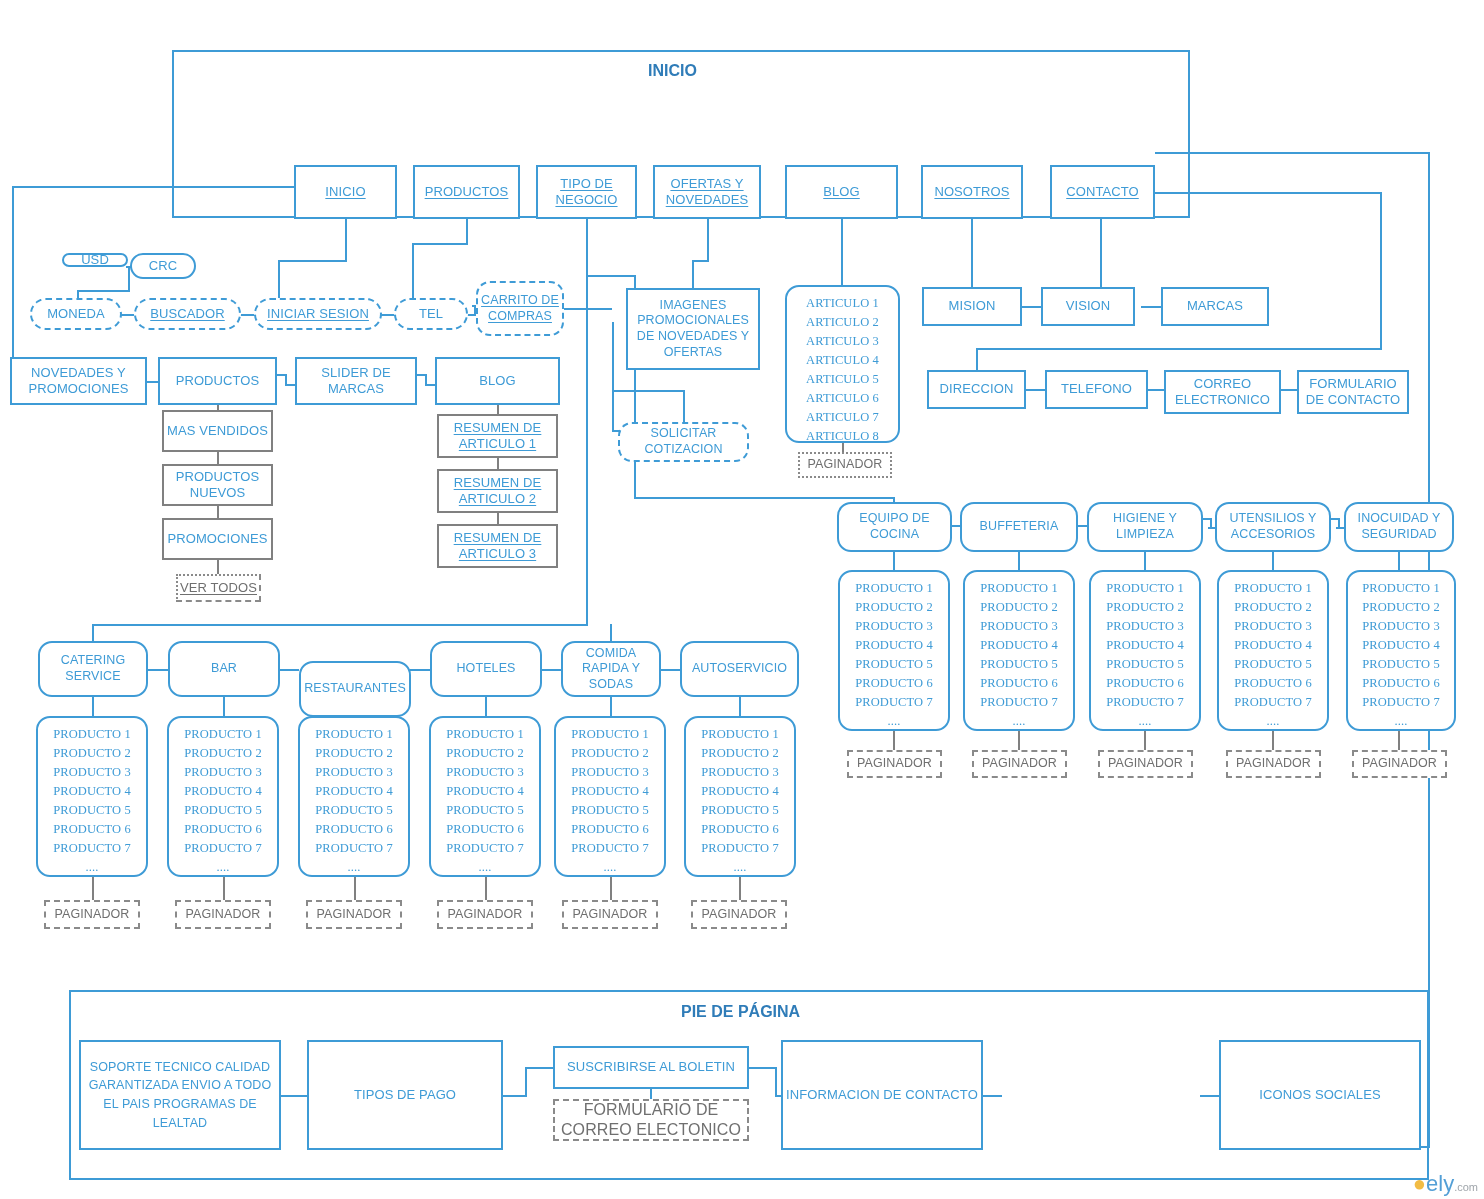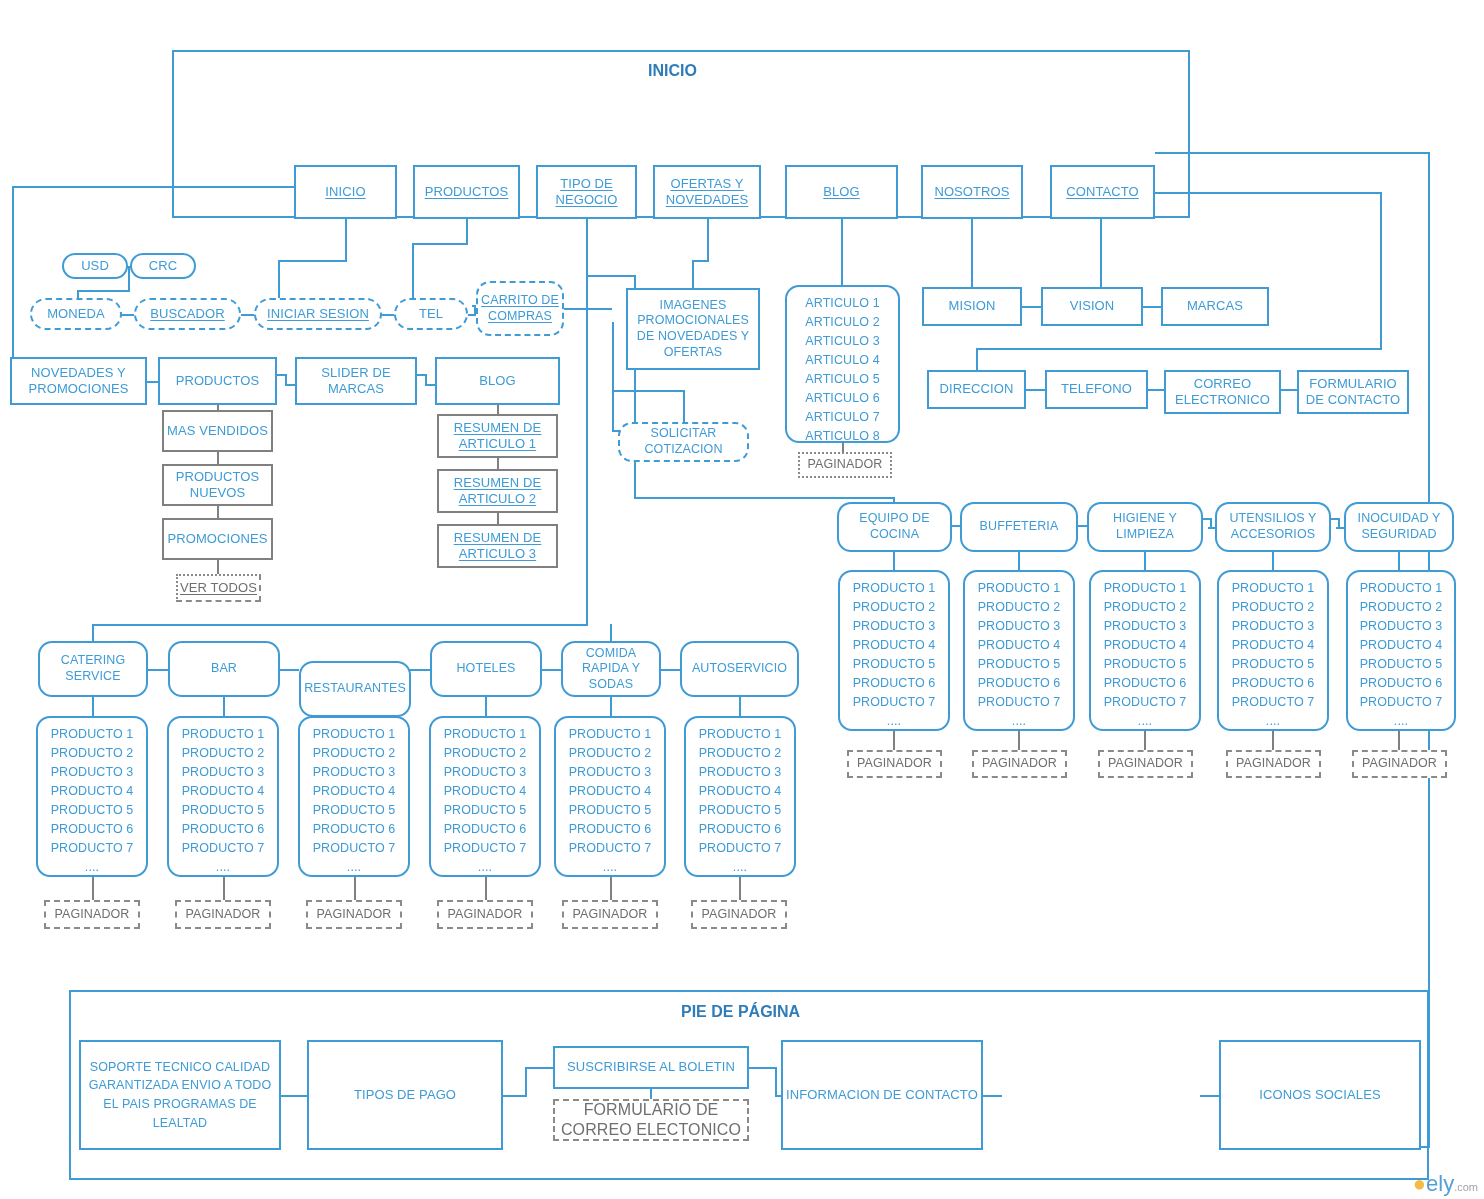--- a/index.html
+++ b/index.html
@@ -14,21 +14,21 @@
   .rnd{border:2px solid #3e9bd6;border-radius:14px;}
   .pill{border:2px solid #3e9bd6;border-radius:999px;}
   .dash-rnd{border:2px dashed #3e9bd6;border-radius:14px;}
   .dash-pill{border:2px dashed #3e9bd6;border-radius:999px;}
   .gray{border:2px solid #808080;}
   .gray-dot{border:2px dotted #8a8a8a;color:#6f6f6f;}
   .gray-dash{border:2px dashed #8a8a8a;color:#6f6f6f;}
   .mix-dash{border-top:2px dotted #8a8a8a;border-left:2px dotted #8a8a8a;
             border-right:2px dashed #8a8a8a;border-bottom:2px dashed #8a8a8a;color:#6f6f6f;}
   .u{text-decoration:underline;text-underline-offset:2px;}
-  .lst{display:block;padding-top:7px;text-align:center;font-size:12.5px;line-height:19px;}
+  .lst{display:block;padding-top:7px;text-align:center;font-size:12.5px;line-height:19px;font-family:Liberation Serif, serif;}
   .lst span{display:block;}
 
   .band{position:absolute;border:2px solid #3e9bd6;box-sizing:border-box;z-index:1;background:#fff;}
   .band-title{position:absolute;font-weight:bold;color:#2f7cb8;font-size:16px;z-index:6;}
 
   
   .h{position:absolute;height:0;border-top:2px solid #3e9bd6;z-index:2;}
   .v{position:absolute;width:0;border-left:2px solid #3e9bd6;z-index:2;}
   .vg{position:absolute;width:0;border-left:2px solid #808080;z-index:2;}
 
@@ -109,21 +109,21 @@
   <div class="node sq" style="left:785px;top:165px;width:113px;height:54px;">
     <span class="u">BLOG</span>
     </div>
   <div class="node sq" style="left:921px;top:165px;width:102px;height:54px;">
     <span class="u">NOSOTROS</span>
     </div>
   <div class="node sq" style="left:1050px;top:165px;width:105px;height:54px;">
     <span class="u">CONTACTO</span>
     </div>
 
-  <div class="node pill" style="left:62px;top:253px;width:66px;height:26px;">
+  <div class="node pill" style="left:62px;top:253px;width:66px;height:14px;">
     <span>USD</span>
     </div>
   <div class="node pill" style="left:130px;top:253px;width:66px;height:26px;">
     <span>CRC</span>
     </div>
   <div class="h" style="left:126px;top:266px;width:6px;"></div>
   <div class="v" style="left:128px;top:266px;height:24px;"></div>
   <div class="h" style="left:77px;top:290px;width:53px;"></div>
   <div class="v" style="left:77px;top:290px;height:12px;"></div>
 
@@ -218,21 +218,21 @@
   </div>
   <div class="vg" style="left:842px;top:443px;height:9px;"></div>
   <div class="node gray-dot" style="left:798px;top:452px;width:94px;height:26px;font-size:12.5px;">
     <span>PAGINADOR</span>
     </div>
 
   <div class="node sq" style="left:922px;top:287px;width:100px;height:39px;">
     <span>MISION</span>
     </div>
   <div class="h" style="left:1020px;top:306px;width:22px;"></div>
-  <div class="node sq" style="left:1041px;top:287px;width:102px;height:39px;">
+  <div class="node sq" style="left:1041px;top:287px;width:94px;height:39px;">
     <span>VISION</span>
     </div>
   <div class="h" style="left:1141px;top:306px;width:21px;"></div>
   <div class="node sq" style="left:1161px;top:287px;width:108px;height:39px;">
     <span>MARCAS</span>
     </div>
 
   <div class="node sq" style="left:927px;top:370px;width:99px;height:39px;">
     <span>DIRECCION</span>
     </div>

